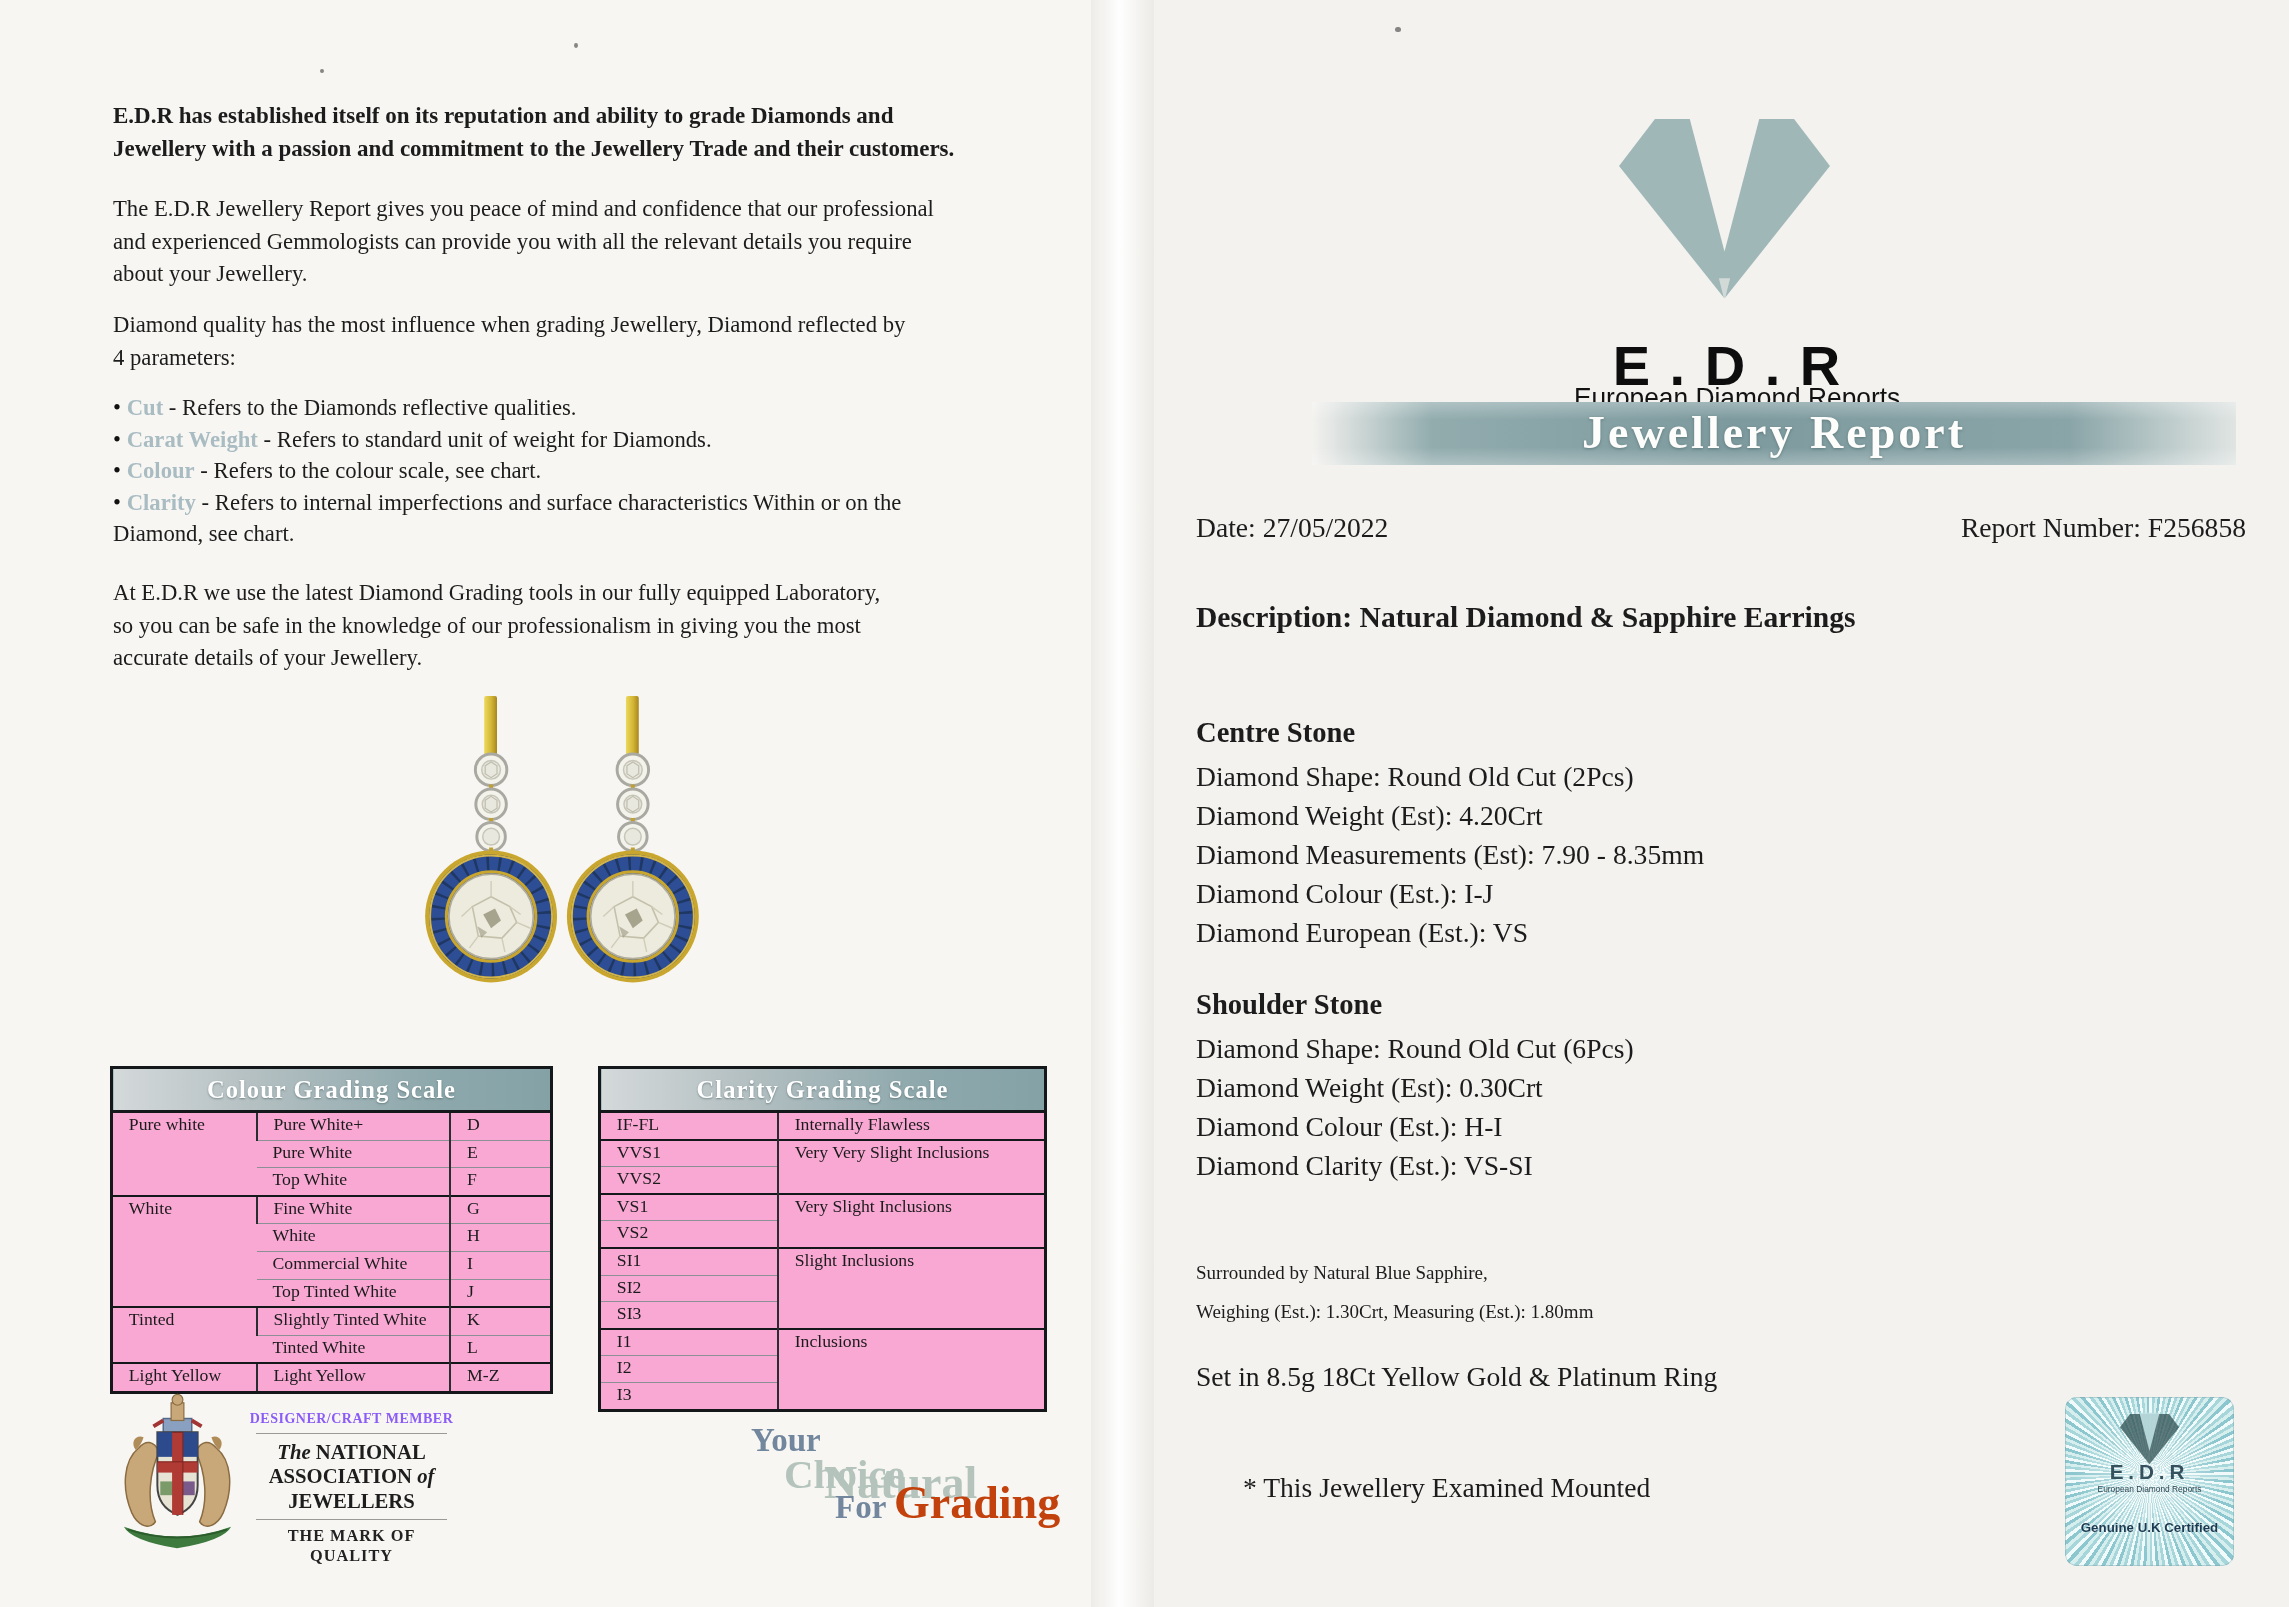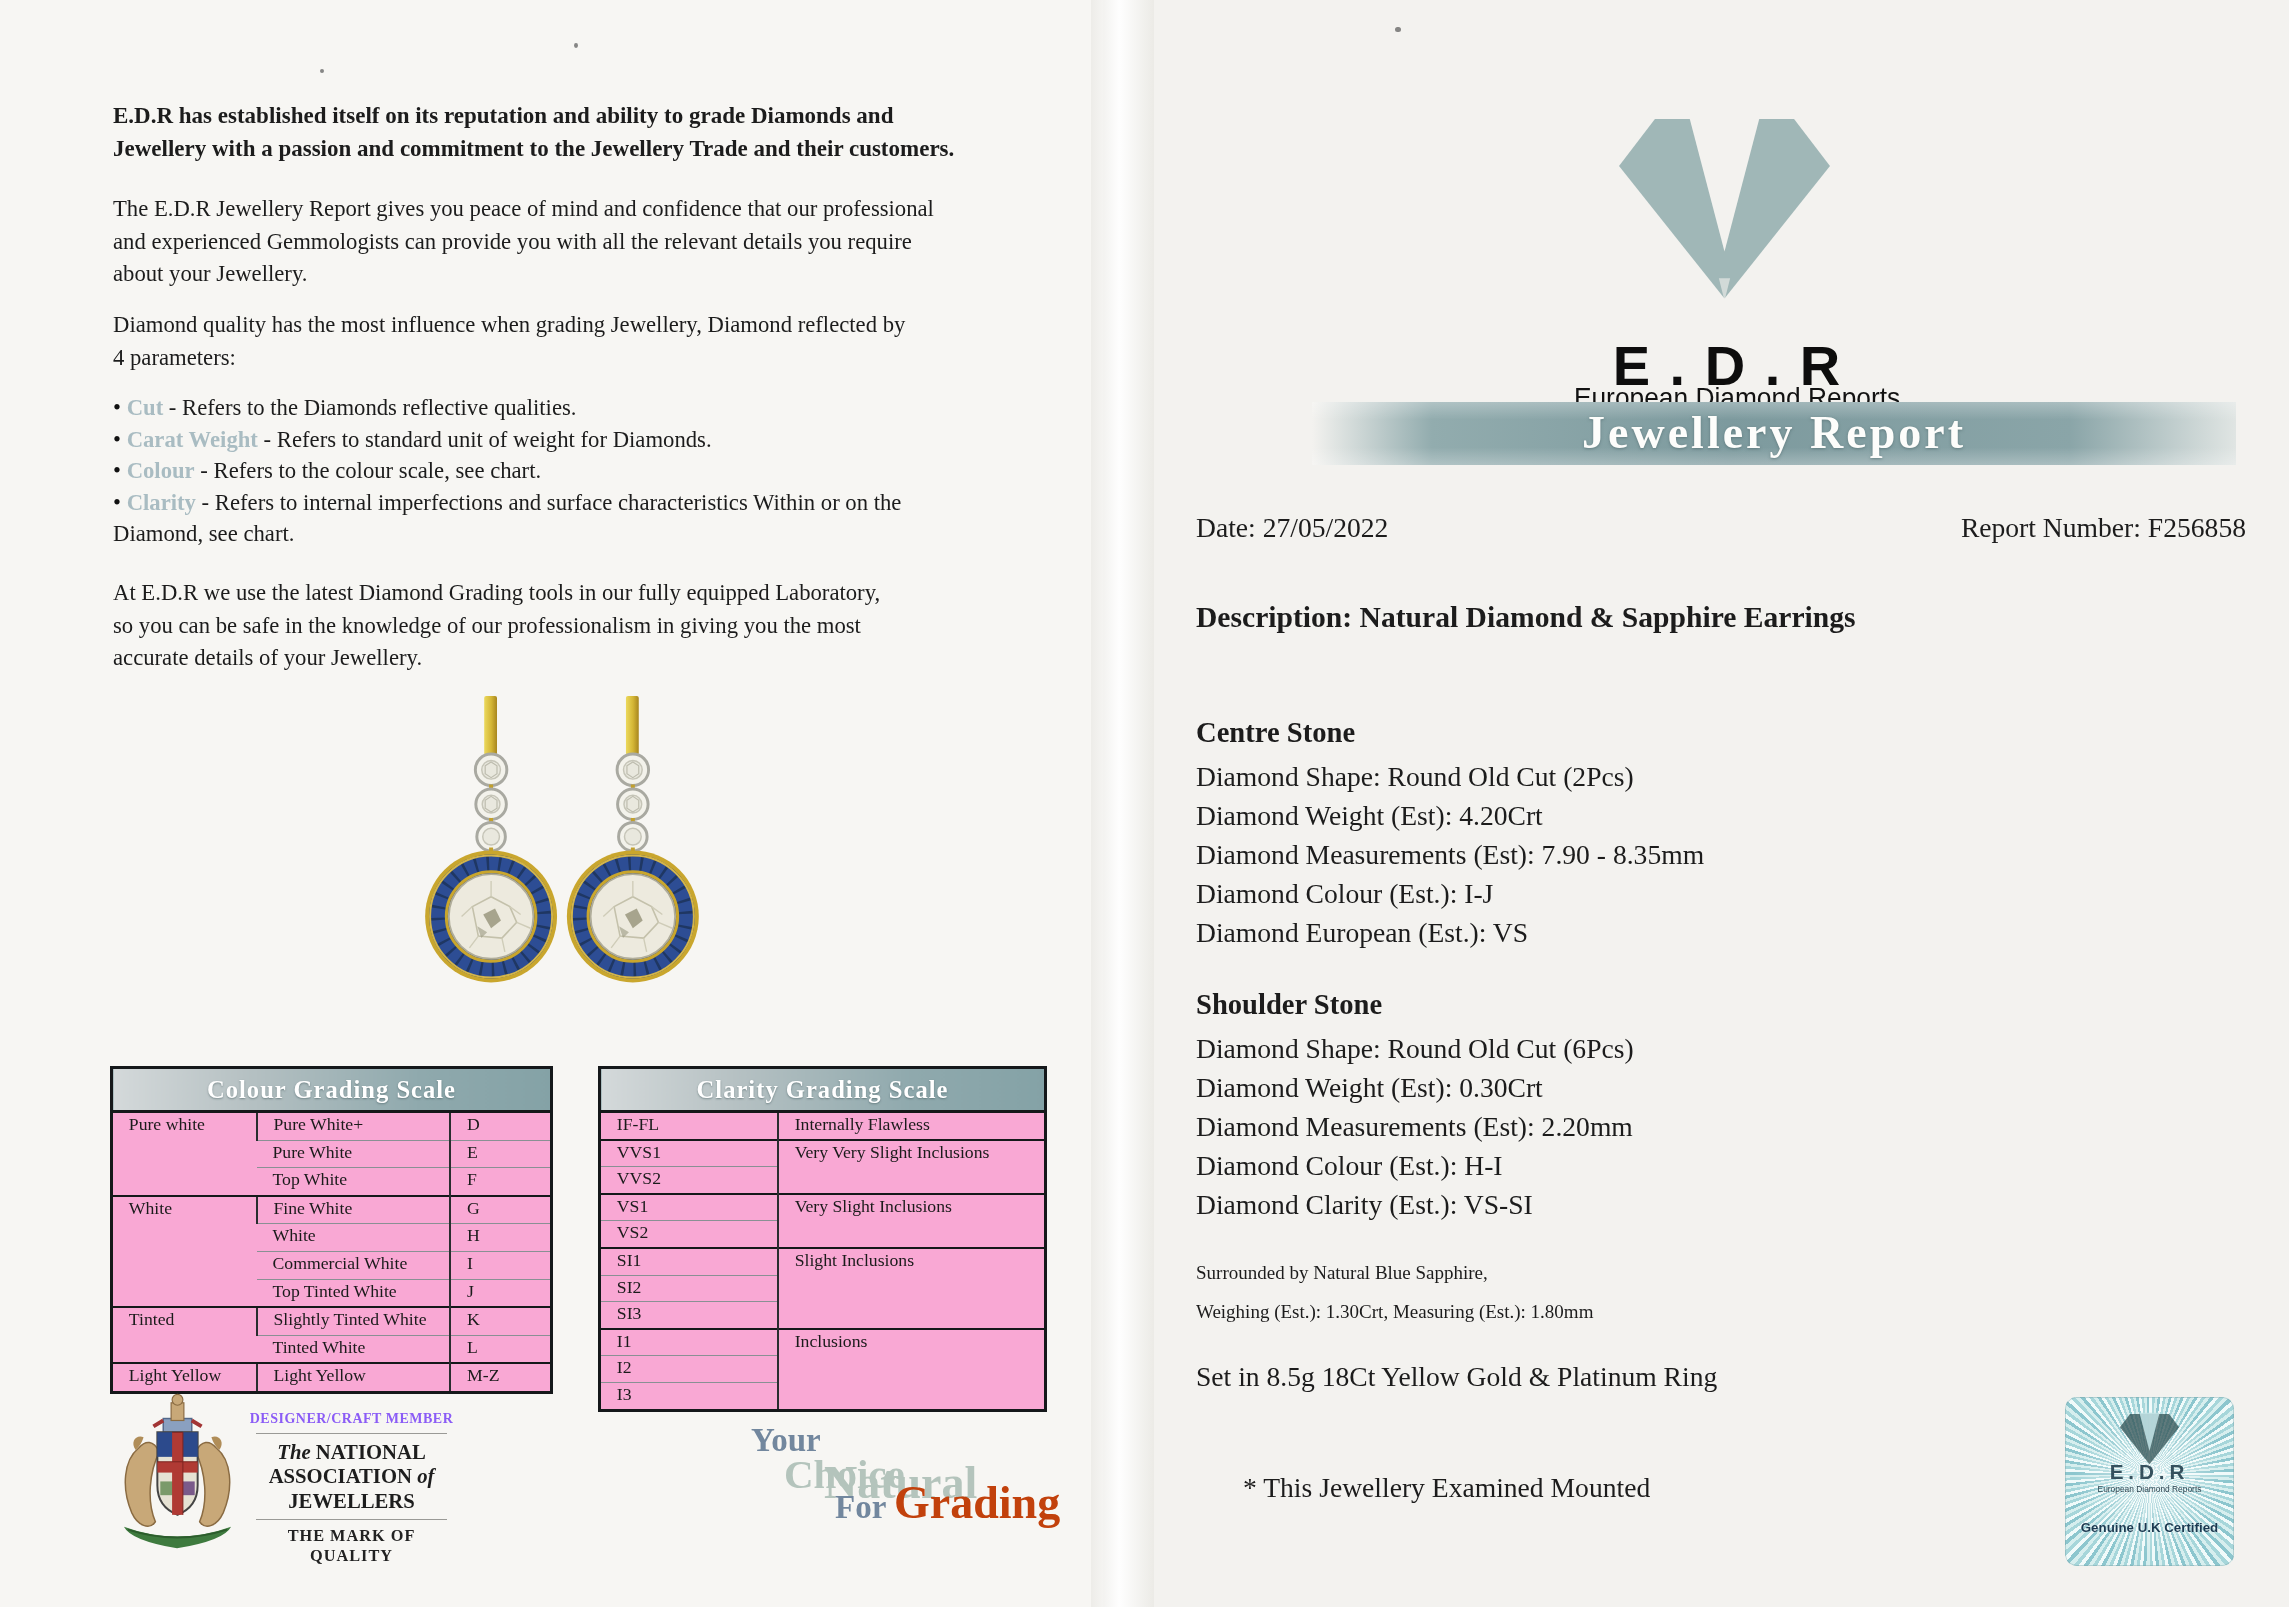--- a/index.html
+++ b/index.html
@@ -339,21 +339,20 @@
     <div>Diamond Colour (Est.): I-J</div>
     <div>Diamond European (Est.): VS</div>
   </div>
 </div>
 
 <div class="abs" id="shoulder-stone">
   <div class="stone-heading">Shoulder Stone</div>
   <div class="stone-lines">
     <div>Diamond Shape: Round Old Cut (6Pcs)</div>
     <div>Diamond Weight (Est): 0.30Crt</div>
-    <div>Diamond Measurements (Est): 2.20mm</div>
     <div>Diamond Colour (Est.): H-I</div>
     <div>Diamond Clarity (Est.): VS-SI</div>
   </div>
 </div>
 
 <div class="abs" id="sapphire-block">Surrounded by Natural Blue Sapphire,
 Weighing (Est.): 1.30Crt, Measuring (Est.): 1.80mm</div>
 <div class="abs" id="setting-line">Set in 8.5g 18Ct Yellow Gold &amp; Platinum Ring</div>
 <div class="abs" id="footnote">* This Jewellery Examined Mounted</div>
 

